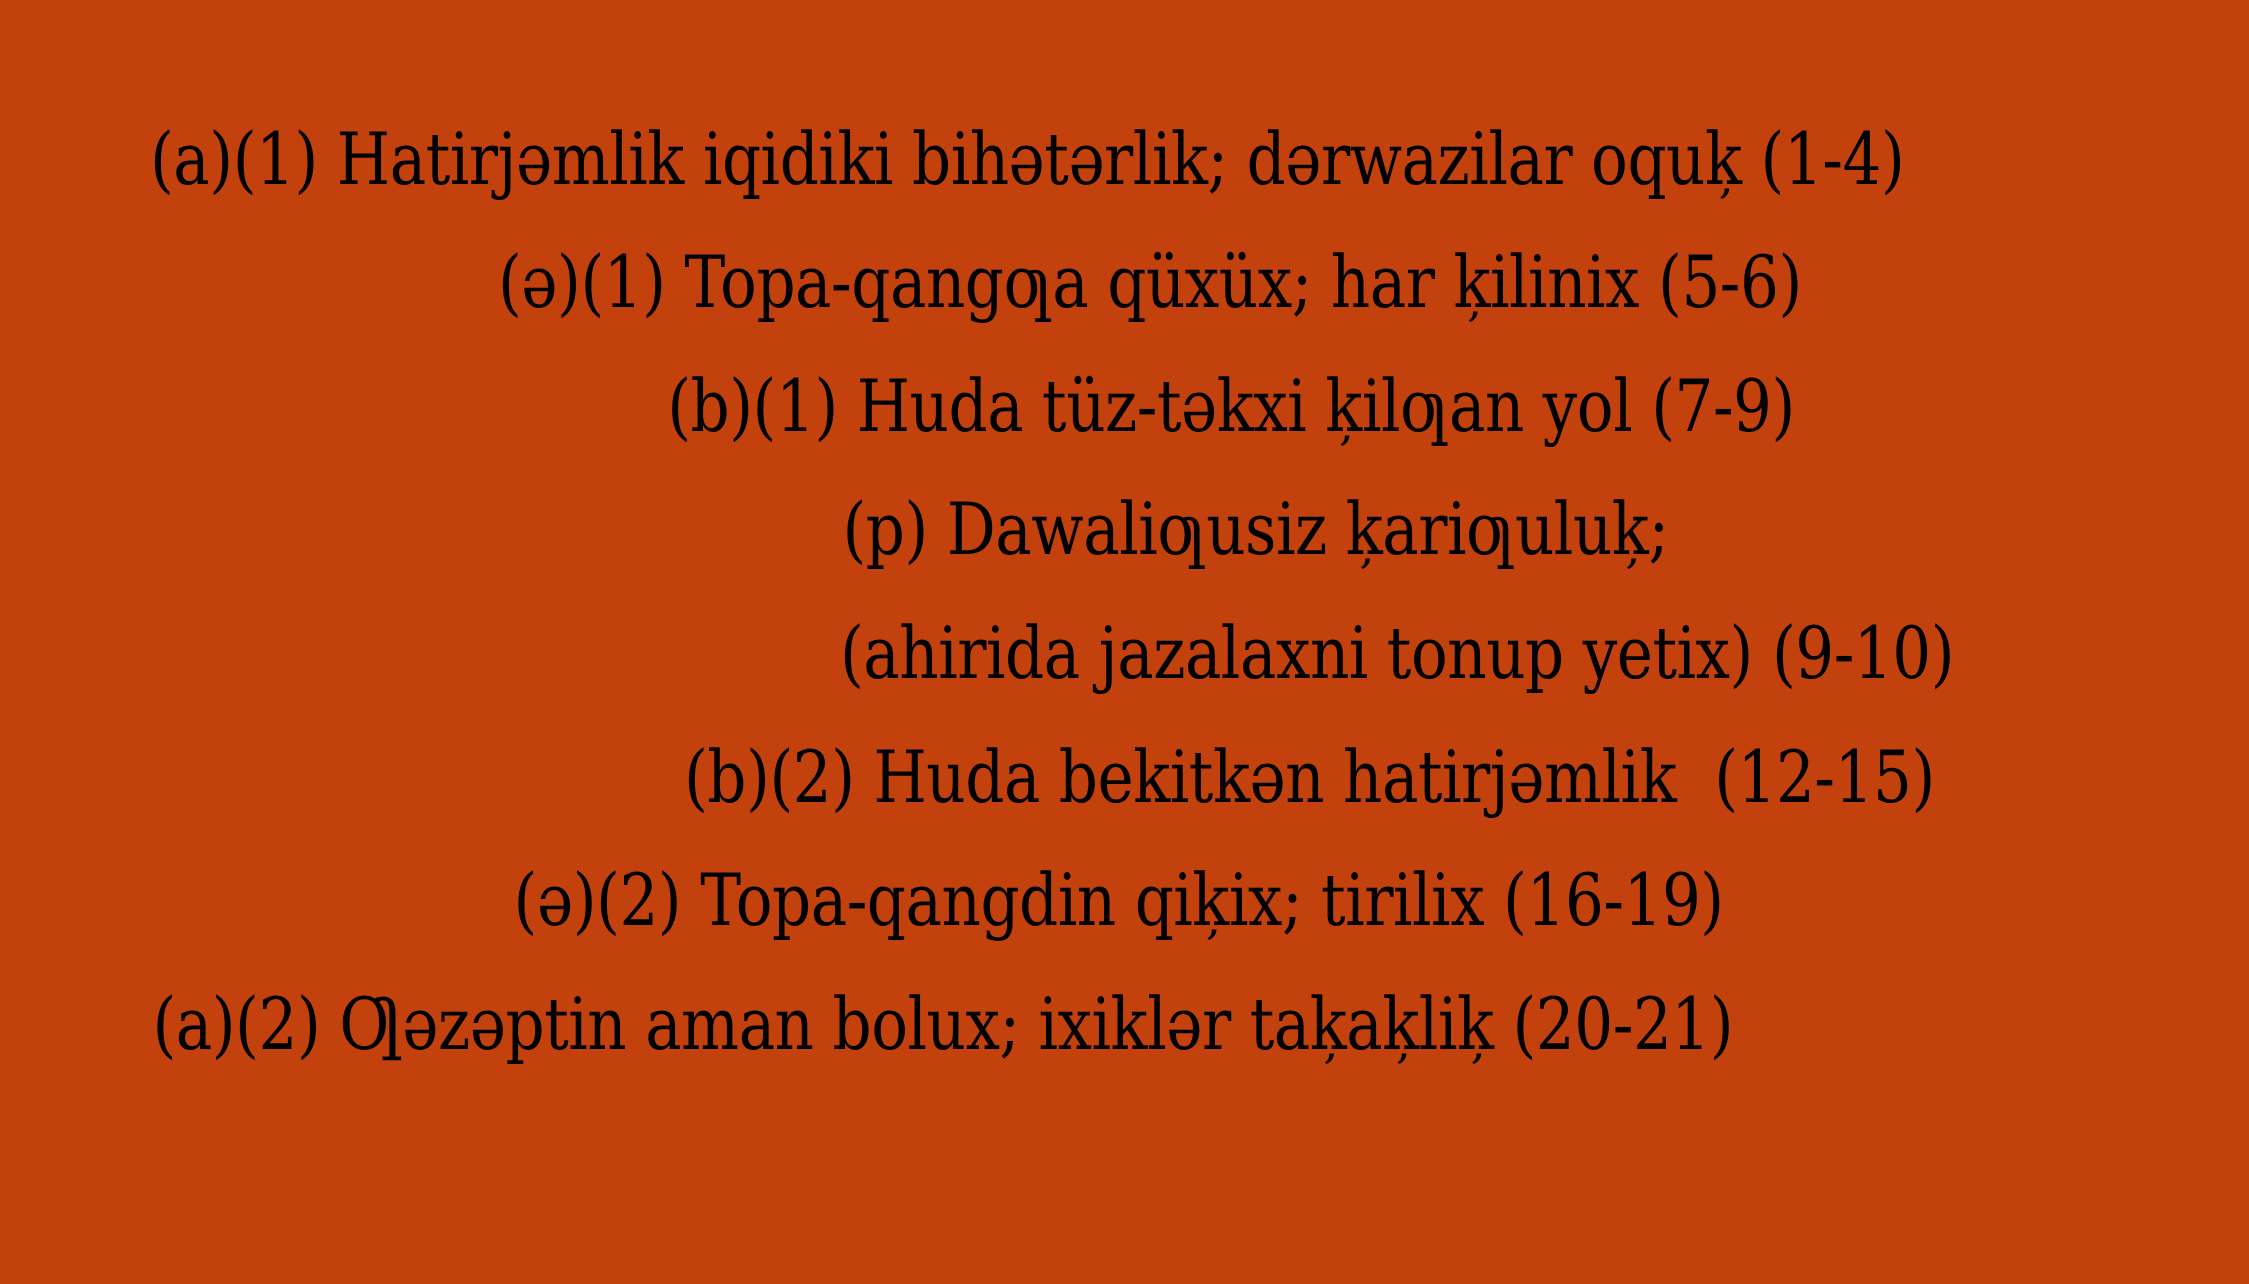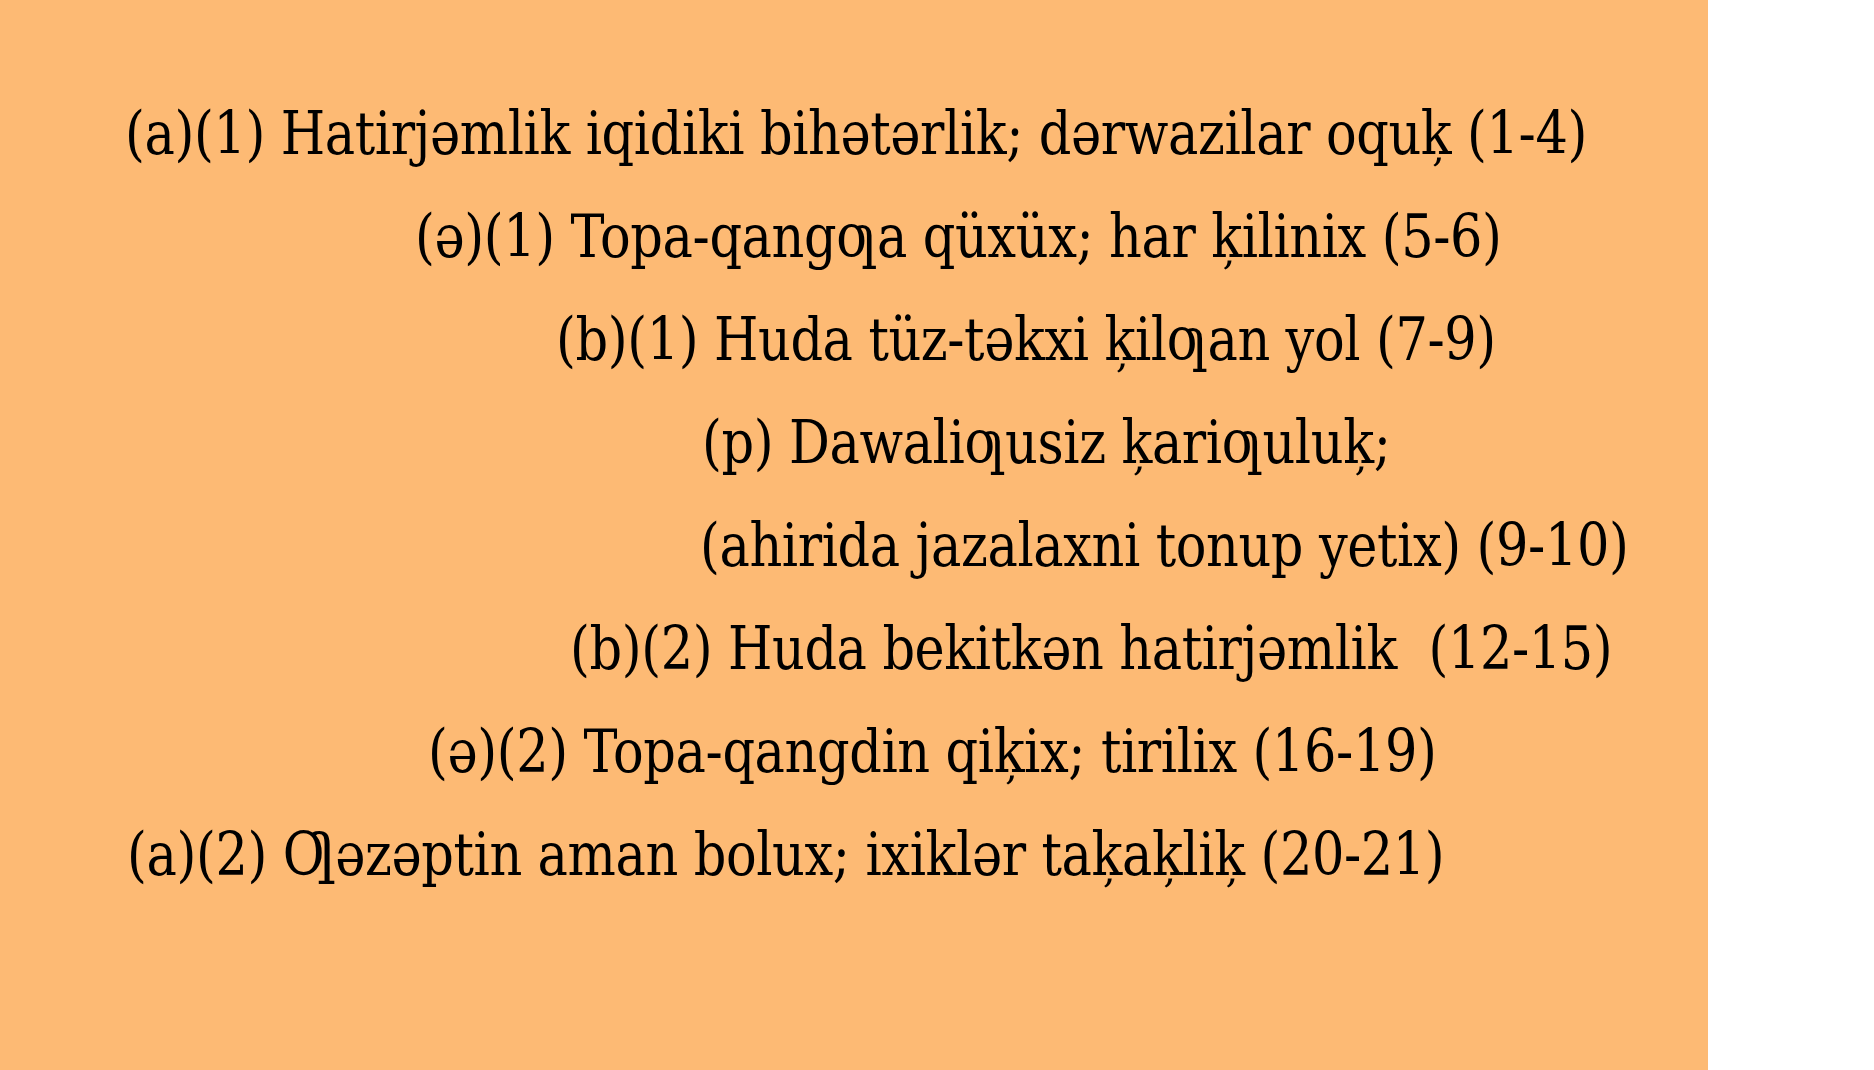--- a/index.html
+++ b/index.html
@@ -1,23 +1,23 @@
 <!DOCTYPE html>
 <html><head>
 <meta charset="utf-8">
 <style>
   html, body {
     margin: 0;
     padding: 0;
   }
   .page {
     position: relative;
-    width: 1708px;
+    width: 1874px;
     height: 1070px;
-    background: #fdba74;
+    background: #c2410c;
     overflow: hidden;
     font-family: "DejaVu Serif", "DejaVu Sans", serif;
   }
   .outline-line {
     position: absolute;
     font-size: 60px;
     line-height: 1;
     color: #000000;
     white-space: pre;            
     transform: scaleX(0.85);     

